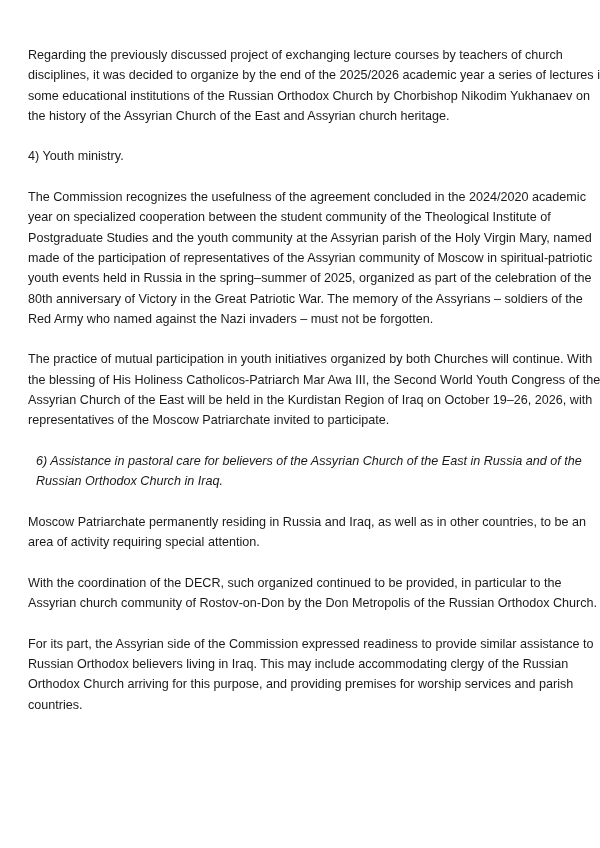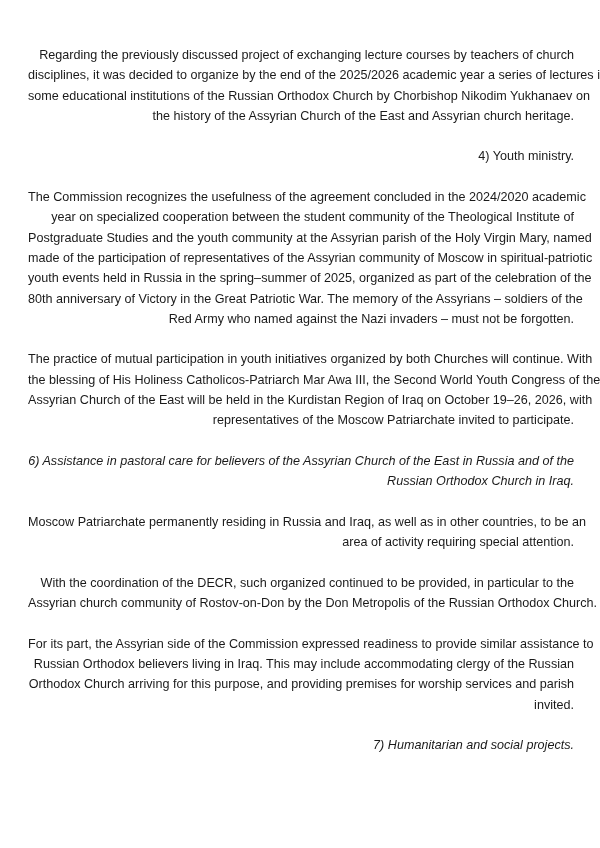--- a/index.html
+++ b/index.html
@@ -19,24 +19,24 @@
       top: 45px;
       width: 546px;
       font-family: "Liberation Sans", sans-serif;
       font-size: 12.6px;
       line-height: 20.3px;
       color: #1a1a1a;
     }
     .para {
       margin: 0 0 20.3px 0;
       white-space: normal;
-      text-align: right;
     }
     .para.italic {
       font-style: italic;
+      margin-left: 8px;
     }
     .l { display: block; white-space: nowrap; }
   </style>
 </head>
 <body>
 
 <div class="page">
   <p class="para">
     <span class="l"> Regarding the previously discussed project of exchanging lecture courses by teachers of church</span>
     <span class="l">disciplines, it was decided to organize by the end of the 2025/2026 academic year a series of lectures in</span>
@@ -77,19 +77,16 @@
 
   <p class="para">
     <span class="l"> With the coordination of the DECR, such organized continued to be provided, in particular to the</span>
     <span class="l">Assyrian church community of Rostov-on-Don by the Don Metropolis of the Russian Orthodox Church.</span>
   </p>
 
   <p class="para">
     <span class="l"> For its part, the Assyrian side of the Commission expressed readiness to provide similar assistance to</span>
     <span class="l">Russian Orthodox believers living in Iraq. This may include accommodating clergy of the Russian</span>
     <span class="l">Orthodox Church arriving for this purpose, and providing premises for worship services and parish</span>
-    <span class="l">invited.</span>
+    <span class="l">countries.</span>
   </p>
 
-  <p class="para italic">
-    <span class="l">7) Humanitarian and social projects.</span>
-  </p>
 </div>
 
 </body></html>

